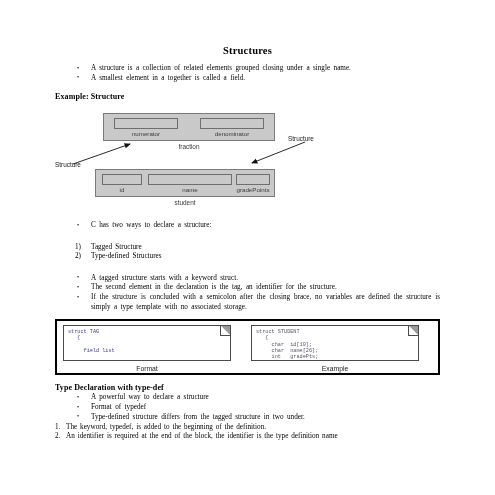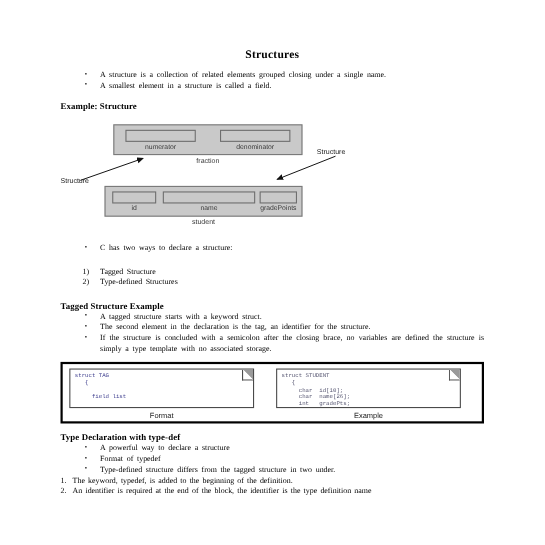--- a/index.html
+++ b/index.html
@@ -210,21 +210,21 @@
 </style>
 </head>
 <body>
 
 <div class="page">
 
   <h1 class="doc-title">Structures</h1>
 
   <ul class="bullets">
     <li>A structure  is a collection  of related  elements   grouped  closing  under  a single  name.</li>
-    <li>A smallest  element  in a structure  is called  a field.</li>
+    <li>A smallest  element  in a together  is called  a field.</li>
   </ul>
 
   <div class="section-head">Example:  Structure</div>
 
   <div class="diagram">
 
     <svg width="390" height="112">
       <defs>
         <marker id="ah" markerWidth="7" markerHeight="7" refX="6" refY="3" orient="auto">
           <path d="M0,0 L7,3 L0,6 z" fill="#111111"></path>
@@ -257,21 +257,20 @@
   </div>
 
   <ul class="bullets" style="margin-top:2px;">
     <li>C has two ways to declare  a structure:</li>
   </ul>
   <ol class="numlist">
     <li>Tagged  Structure</li>
     <li>Type-defined  Structures</li>
   </ol>
 
-  <div class="section-head">Tagged Structure  Example</div>
   <ul class="bullets" style="margin-top:1px;">
     <li>A tagged structure  starts with a keyword struct.</li>
     <li>The second element  in the declaration  is the tag, an identifier  for the structure.</li>
     <li>If  the  structure  is  concluded  with  a  semicolon  after  the  closing  brace,  no  variables  are defined  the structure  is simply  a type template  with no associated  storage.</li>
   </ul>
 
   <div class="code-figure">
 
     <div class="code-card" style="left:6px; width:168px;">
       <div class="fold"></div>

